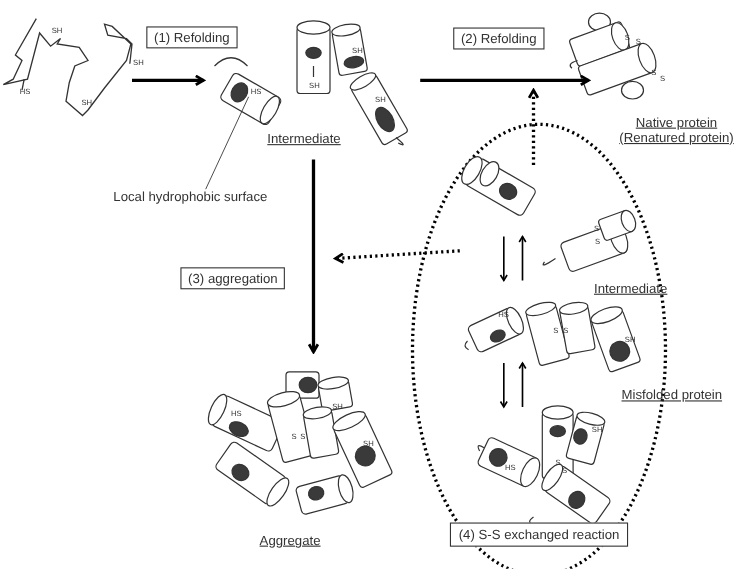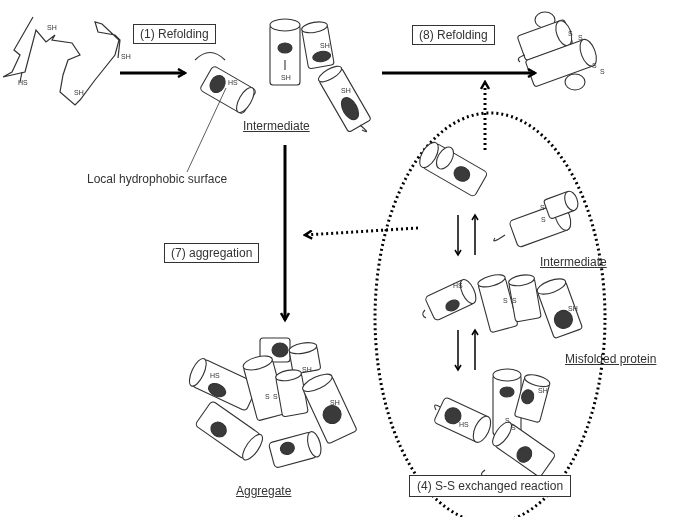--- a/index.html
+++ b/index.html
@@ -228,25 +228,27 @@
   <g>
     <text class="tag" x="210" y="378">HS</text>
     <text class="tag" x="265" y="399">S</text>
     <text class="tag" x="273" y="399">S</text>
     <text class="tag" x="302" y="372">SH</text>
     <text class="tag" x="330" y="405">SH</text>
   </g>
 </svg>
 
 <div class="box" style="left:133px; top:24px;">(1) Refolding</div>
-<div class="box" style="left:412px; top:25px;">(8) Refolding</div>
-<div class="box" style="left:164px; top:243px;">(7) aggregation</div>
+<div class="box" style="left:412px; top:25px;">(2) Refolding</div>
+<div class="box" style="left:164px; top:243px;">(3) aggregation</div>
 <div class="box" style="left:409px; top:475px; padding:3px 7px;">(4) S-S exchanged reaction</div>
 
 <div class="lbl u" style="left:25px; top:109px; width:110px;">
 </div>
 <div class="lbl u" style="left:243px; top:119px;">Intermediate</div>
 <div class="lbl u" style="left:555px; top:104px; width:120px;">
+  <div>Native protein</div>
+  <div>(Renatured protein)</div>
 </div>
-<div class="lbl" style="left:87px; top:172px;text-align:right;">Local hydrophobic surface</div>
+<div class="lbl" style="left:103px; top:172px;text-align:right;">Local hydrophobic surface</div>
 <div class="lbl u" style="left:540px; top:255px;">Intermediate</div>
 <div class="lbl u" style="left:565px; top:352px;">Misfolded protein</div>
 <div class="lbl u" style="left:236px; top:484px;">Aggregate</div>
 
 </body></html>

